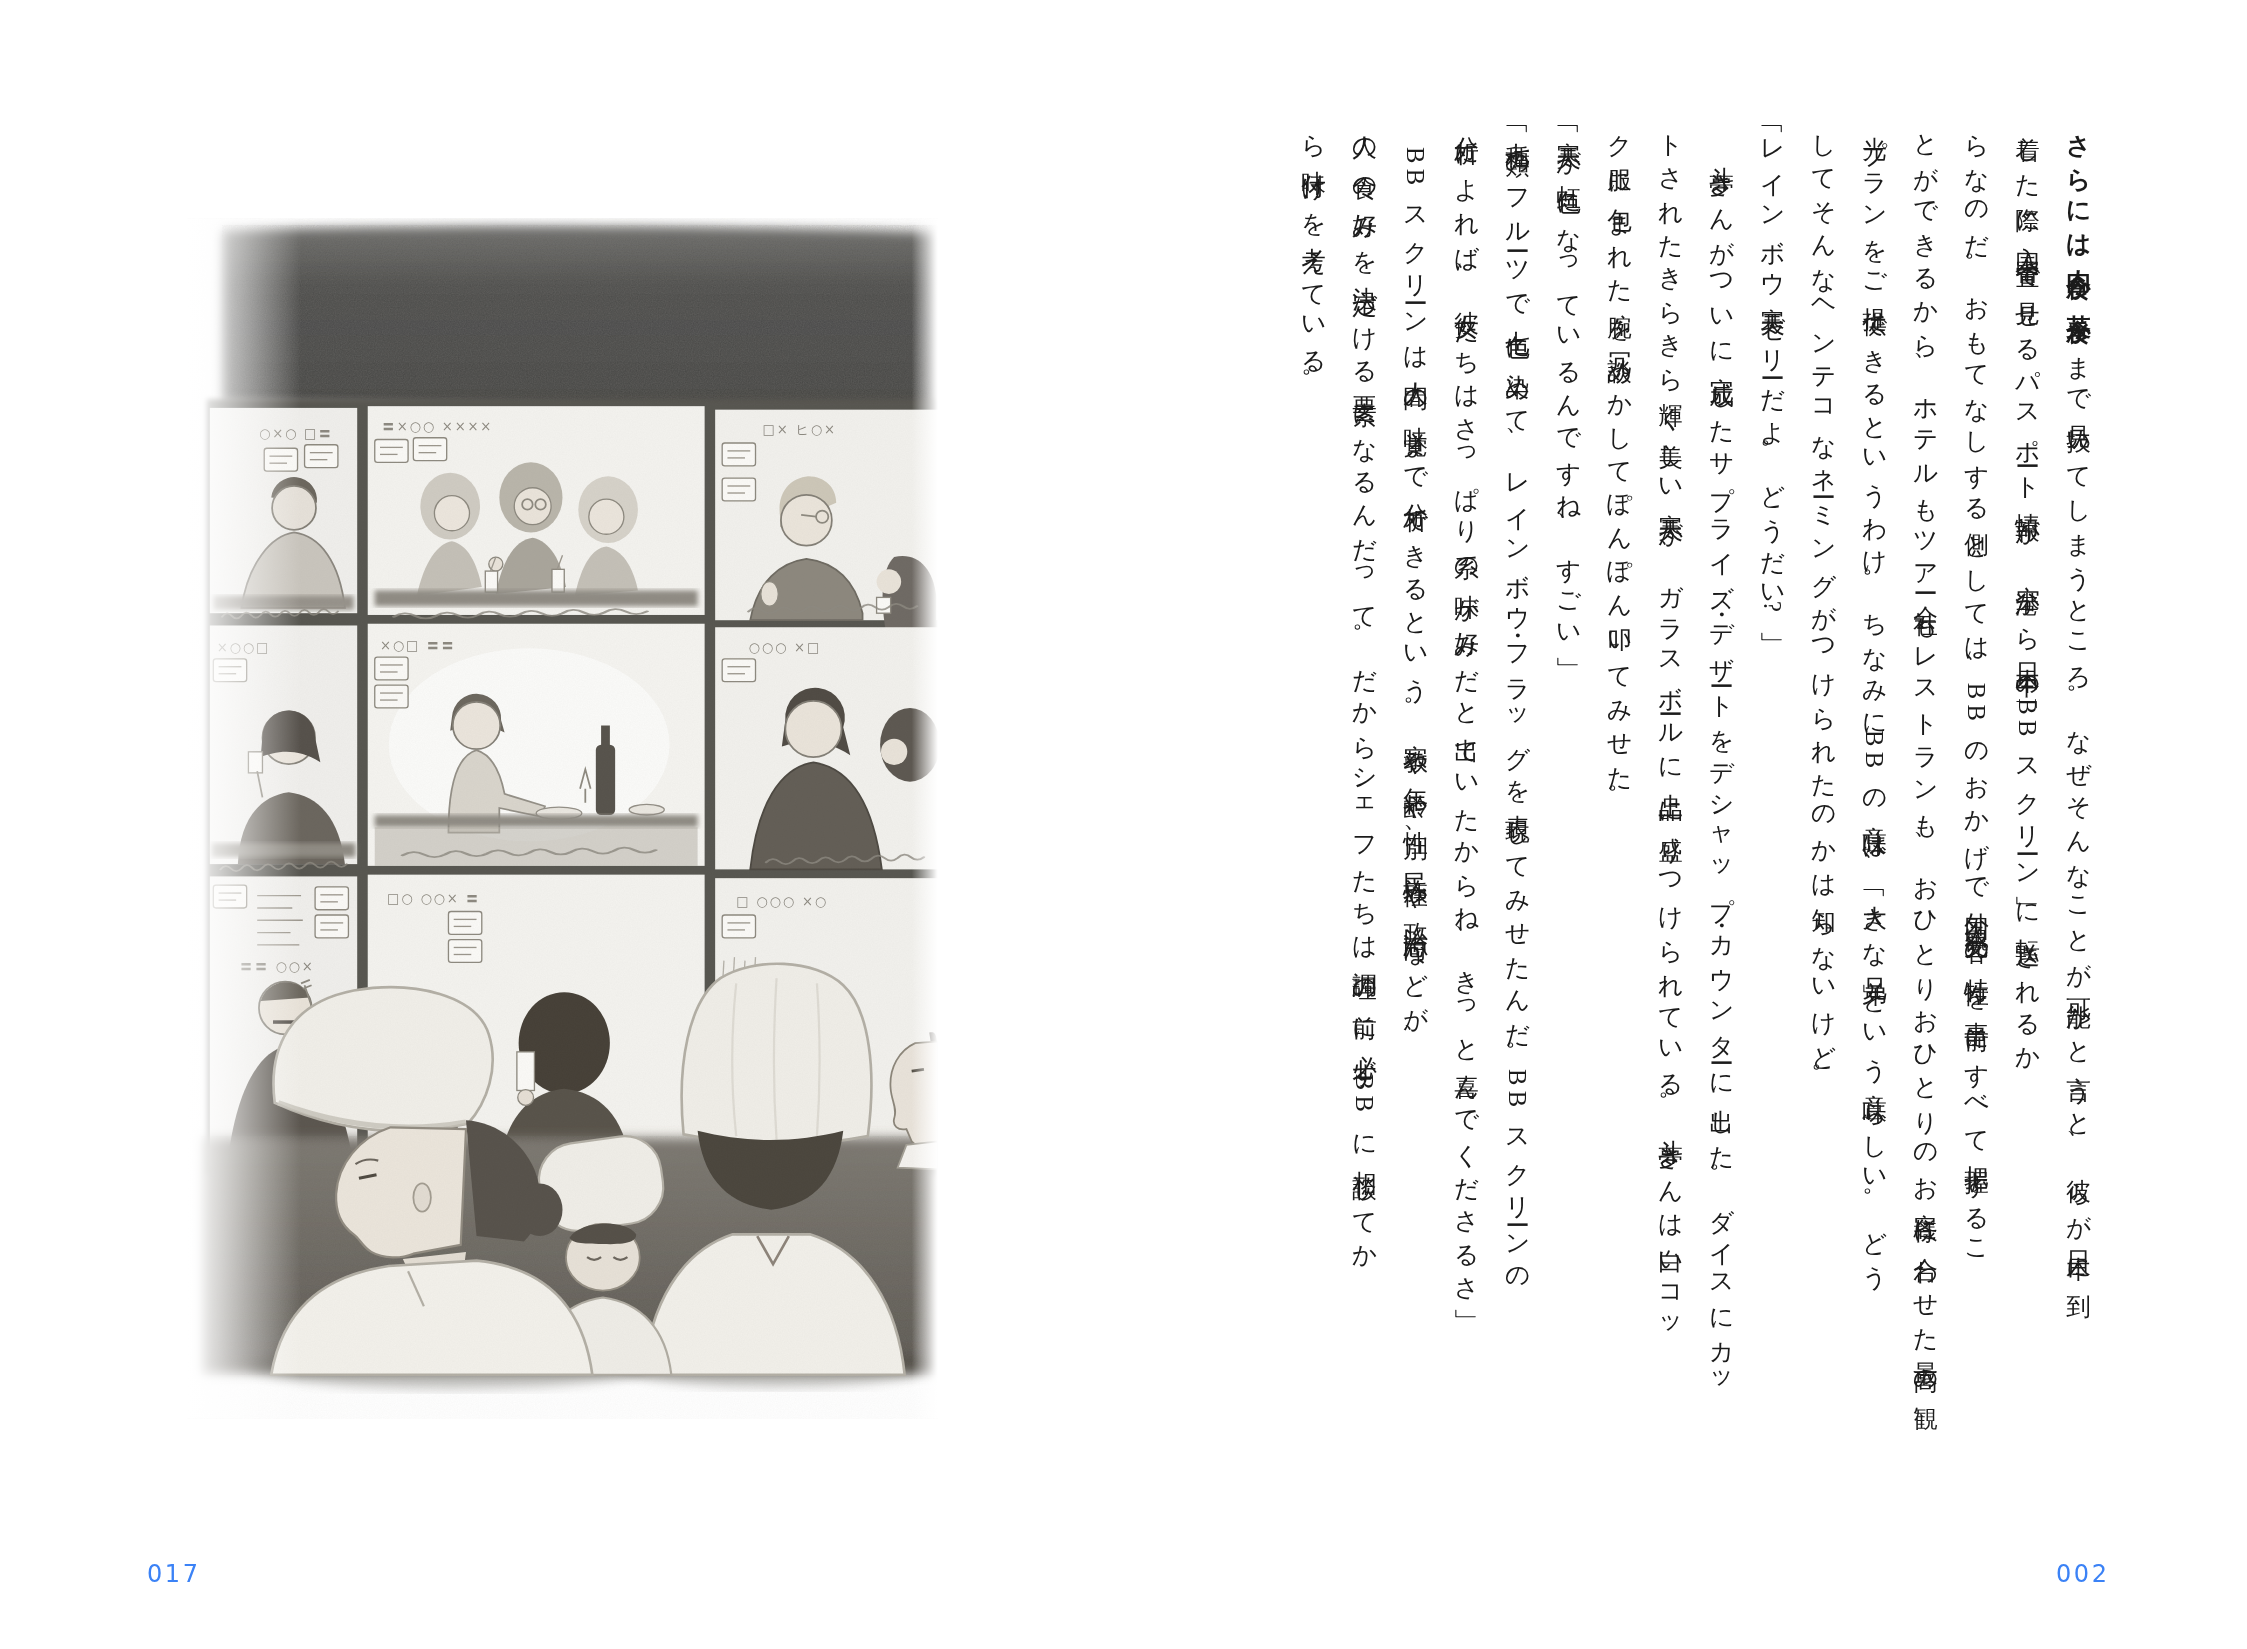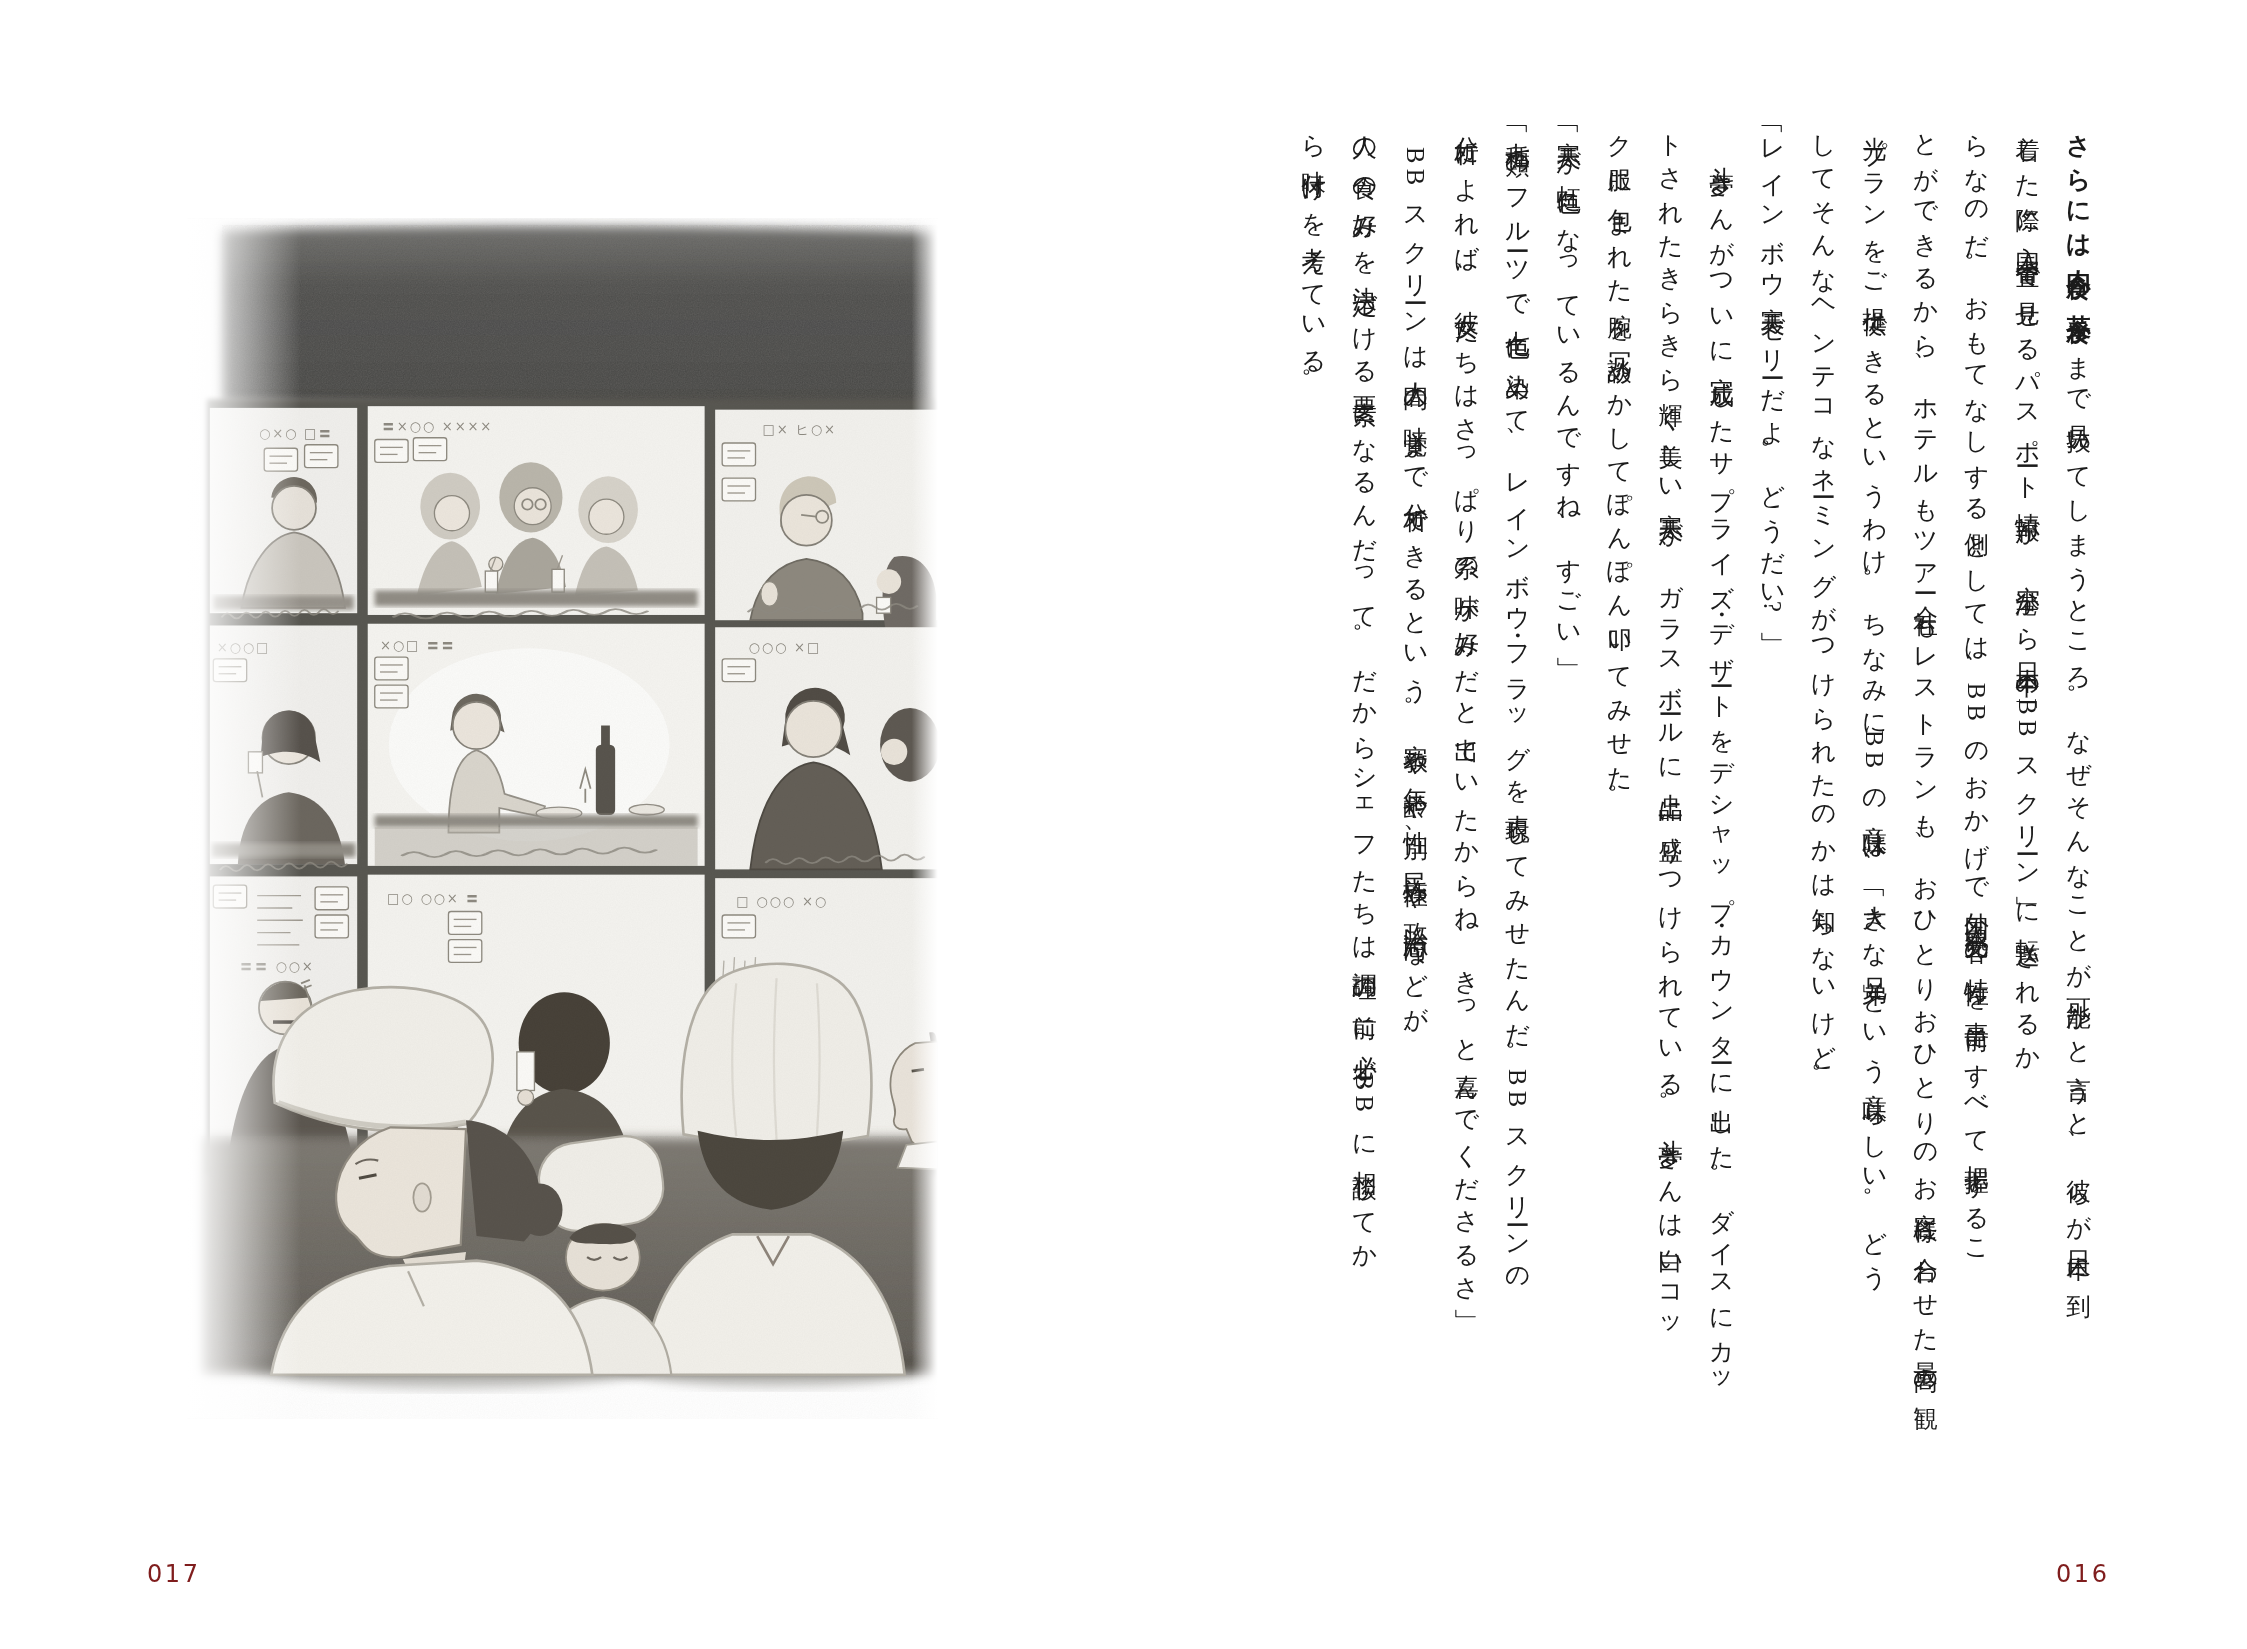--- a/index.html
+++ b/index.html
@@ -19,21 +19,21 @@
   .col{margin:0;padding:0;}
   .col.indent{padding-top:30px;}
   .gothic{
     font-family:"Liberation Sans","DejaVu Sans",sans-serif;
     font-weight:700;
   }
   
   .pagenum{
     position:absolute;top:1560px;
     font-family:"DejaVu Sans","Liberation Sans",sans-serif;
-    font-size:24px;letter-spacing:2.6px;color:#7f1d1d;
+    font-size:24px;letter-spacing:2.6px;color:#3b82f6;
   }
   .pagenum-left{left:147px;}
   .pagenum-right{left:2056px;}
   
   .illu{position:absolute;left:187px;top:218px;width:751px;height:1201px;}
   .illu .mark{
     font-family:"DejaVu Sans","Liberation Sans",sans-serif;
     font-size:15px;fill:#7a766c;letter-spacing:2px;opacity:.85;
   }
   .illu .tagr{fill:#fbfaf7;stroke:#8d897f;stroke-width:1.5;}
@@ -300,17 +300,17 @@
       <div class="col indent">斗夢さんがついに完成したサプライズ・デザートをデシャップ・カウンターに出した。ダイスにカッ</div>
       <div class="col">トされたきらきら輝く美しい寒天が、ガラスボールに上品に盛りつけられている。斗夢さんは白いコッ</div>
       <div class="col">ク服に包まれた腕を冗談めかしてぽんぽん叩いてみせた。</div>
       <div class="col">「寒天が虹色になっているんですね、すごい」</div>
       <div class="col">「七種類のフルーツで七色に染めて、レインボウ・フラッグを表現してみせたんだ。BBスクリーンの</div>
       <div class="col">分析によれば、彼女たちはさっぱり系の味が好みだと出ていたからね、きっと喜んでくださるさ」</div>
       <div class="col indent">BBスクリーンは人間の味覚まで分析できるという。宗教や年齢や性別、民族性や政治志向などが、</div>
       <div class="col">人の食の好みを決定づける要素になるんだって。だからシェフたちは調理の前に必ずBBに相談してか</div>
       <div class="col">ら味付けを考えている。</div>
     </div>
-    <div class="pagenum pagenum-right">016</div>
+    <div class="pagenum pagenum-right">002</div>
   </div>
 
 </div>
 
 
 </body></html>

